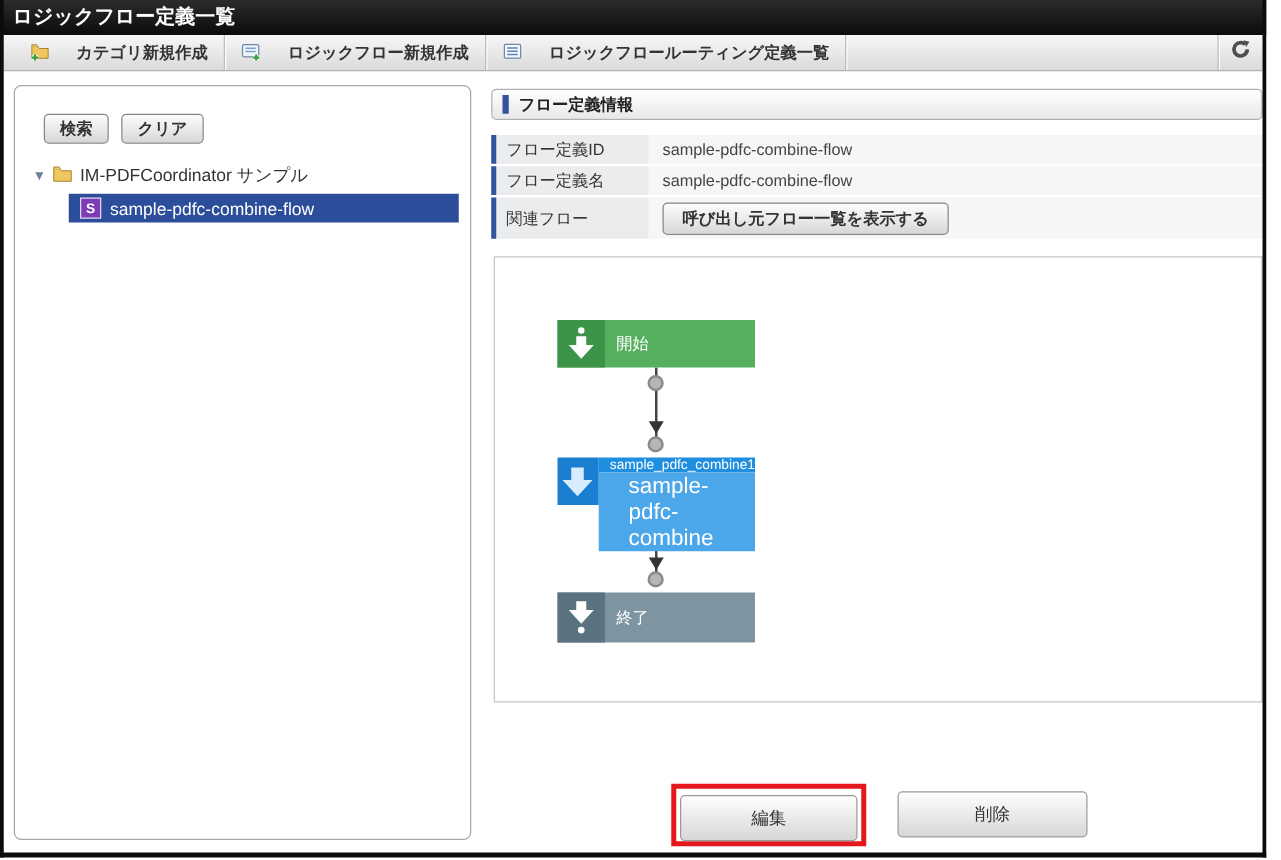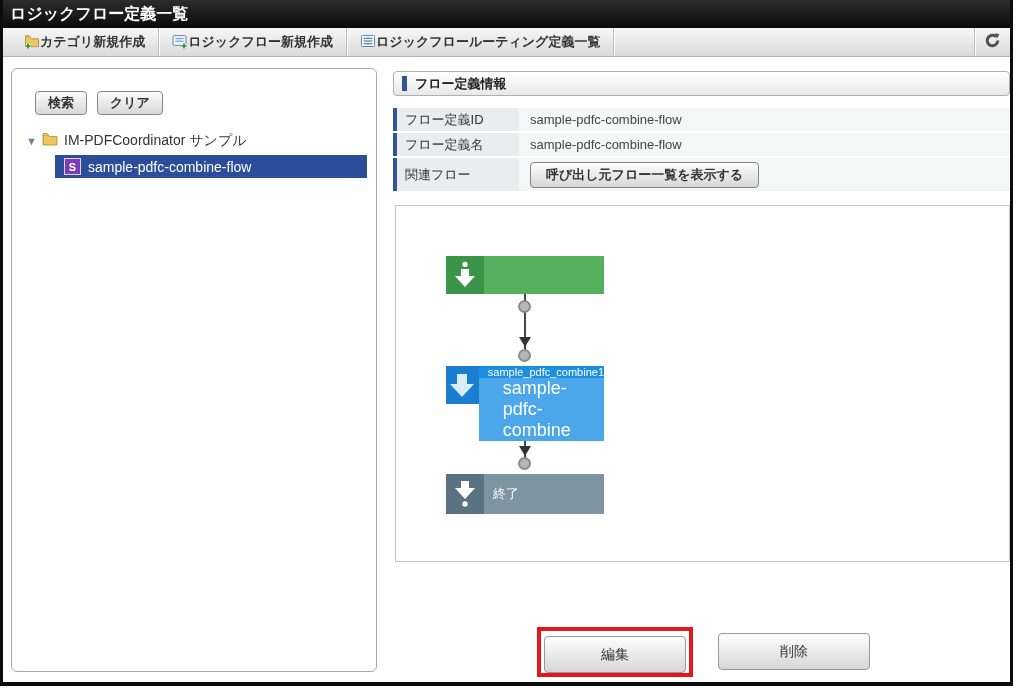--- a/index.html
+++ b/index.html
@@ -12,21 +12,21 @@
   .bs-right { left:1010px; top:0; width:3px; height:686px; }
   .bs-bottom{ left:0; top:682px; width:1013px; height:4px; }
 
   .titlebar { position:absolute; left:0; top:0; width:1013px; height:28px;
     background:linear-gradient(#2c2c2c,#0b0b0b); color:#fff; font-size:16px; font-weight:bold;
     line-height:28px; padding-left:10px; }
 
   .toolbar { position:absolute; left:3px; top:28px; width:1007px; height:29px;
     background:linear-gradient(#f7f7f7,#dadada); border-bottom:1px solid #b2b2b2;
     display:flex; align-items:stretch; padding-left:8px; }
-  .tb-btn { display:flex; align-items:center; gap:0; padding:0 13px;
+  .tb-btn { display:flex; align-items:center; gap:21px; padding:0 13px;
     font-size:13px; font-weight:bold; color:#333; border-right:1px solid #bdbdbd;
     box-shadow:1px 0 0 #fdfdfd; cursor:pointer; }
   .tb-spacer { flex:1; }
   .tb-refresh { width:36px; border-left:1px solid #bdbdbd; box-shadow:inset 1px 0 0 #fdfdfd;
     display:flex; align-items:center; justify-content:center; cursor:pointer; }
 
   
   .sidebar { position:absolute; left:11px; top:68px; width:366px; height:604px;
     border:1px solid #a9a9a9; border-radius:6px; background:#fff; }
   .search-row { display:flex; align-items:center; margin:22px 0 0 13px; }
@@ -219,20 +219,21 @@
     <div class="c-dot" style="top:204px;"></div>
     <div class="c-dot" style="top:251px;"></div>
 
     <div class="node n-start">
       <div class="node-icon">
         <svg width="26" height="28" viewBox="0 0 26 28">
           <circle cx="13" cy="3.4" r="2.6" fill="#ffffff"></circle>
           <polygon points="9,8 17,8 17,15 23,15 13,26 3,15 9,15" fill="#ffffff"></polygon>
         </svg>
       </div>
+      <div class="node-label">開始</div>
     </div>
 
     <div class="node n-task">
       <div class="node-icon">
         <svg width="28" height="26" viewBox="0 0 28 26">
           <polygon points="9,2 19,2 19,12 26,12 14,25 2,12 9,12" fill="#d9ecfc"></polygon>
         </svg>
       </div>
       <div class="task-lines">
         <div class="task-top">sample_pdfc_combine1</div>

